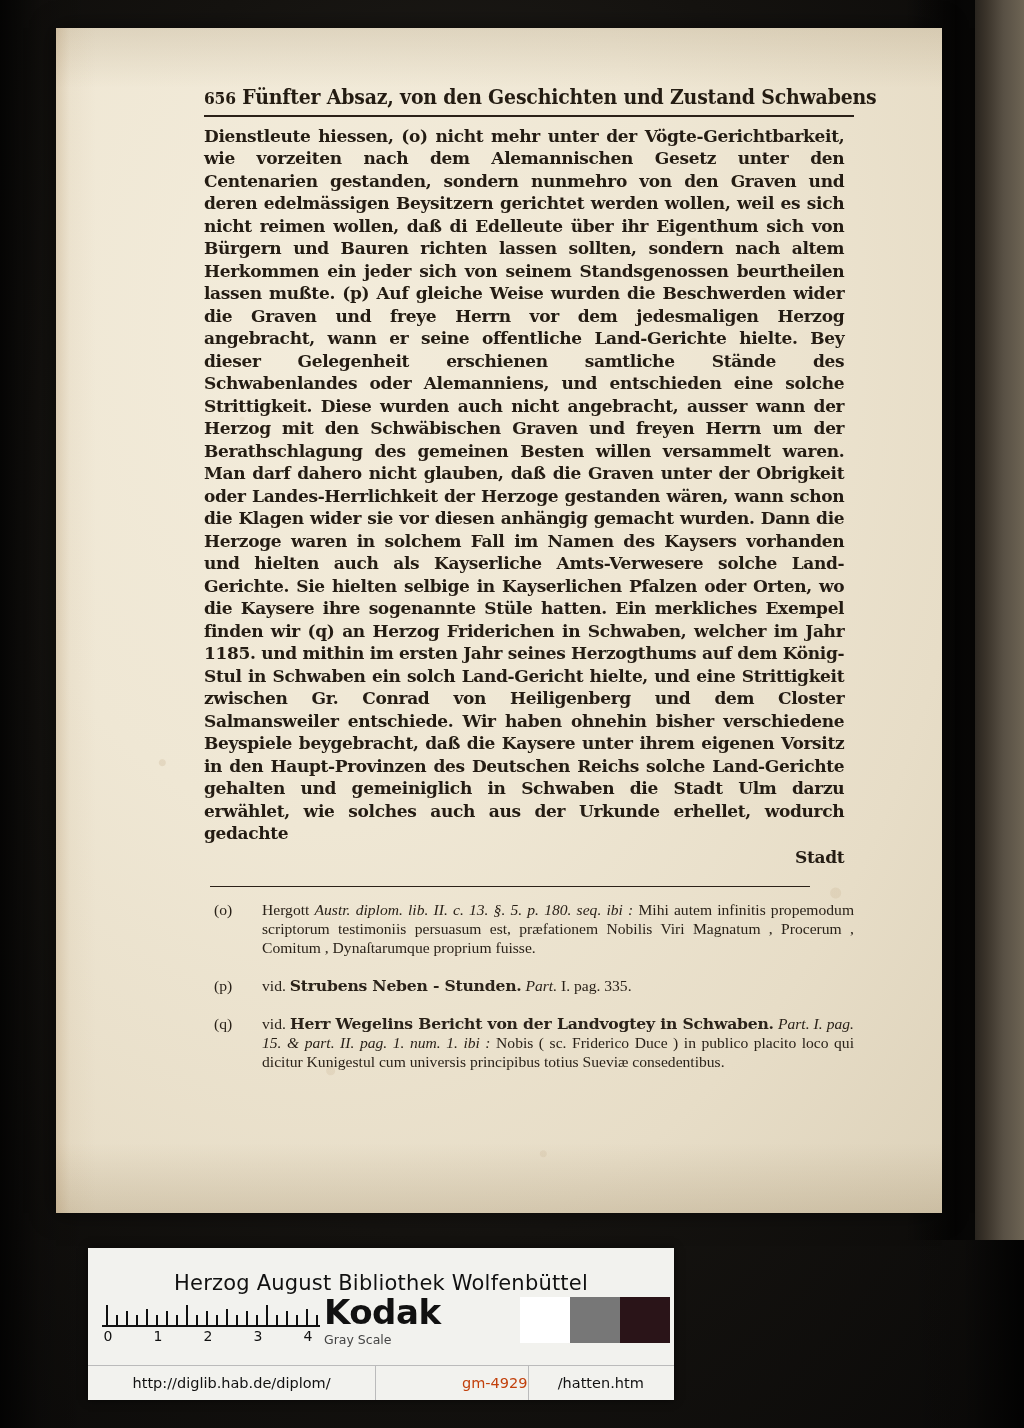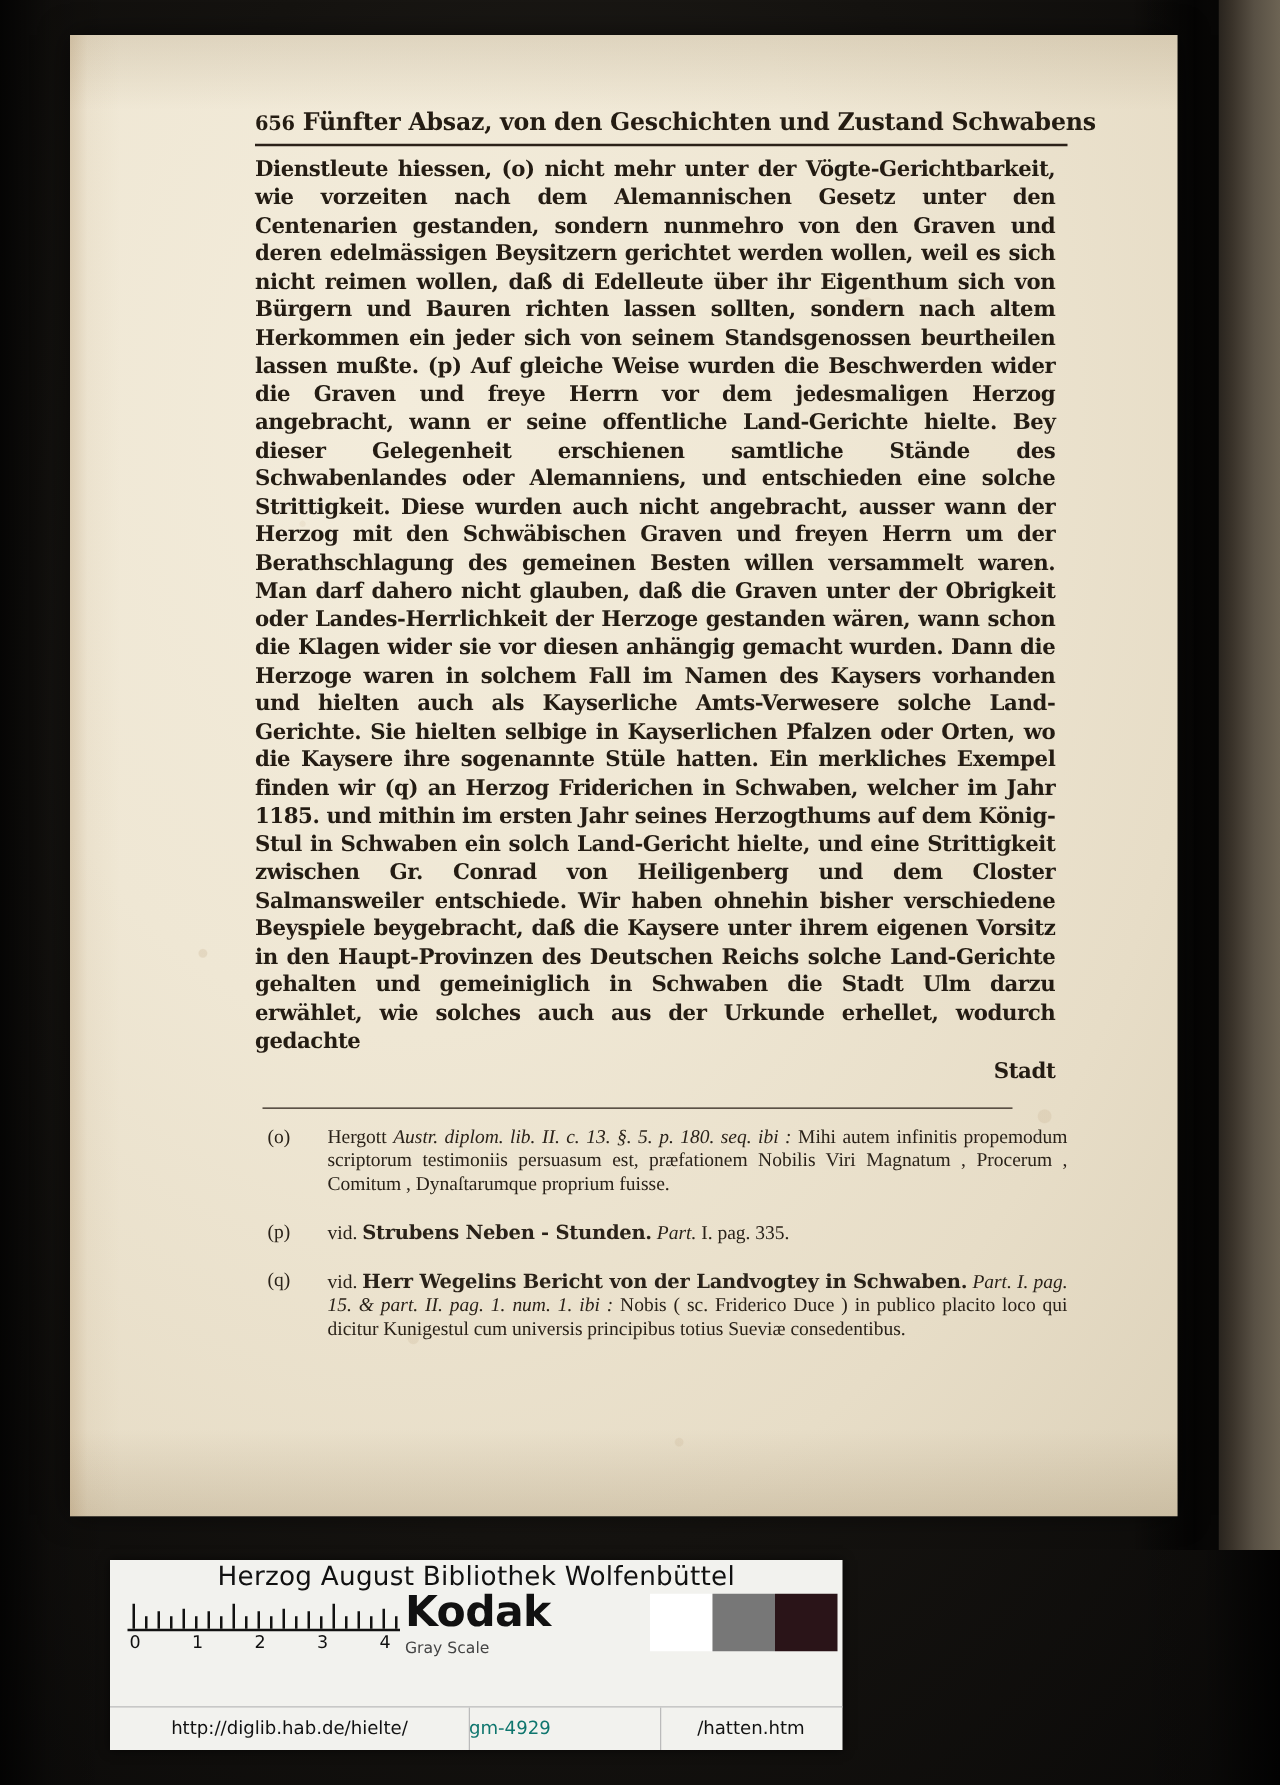--- a/index.html
+++ b/index.html
@@ -163,21 +163,21 @@
     width: 586px;
     height: 152px;
     background: #f2f2ee;
     box-shadow: 0 0 8px rgba(0,0,0,0.6);
     font-family: "DejaVu Sans", sans-serif;
     color: #111;
   }
   .target-title {
     text-align: center;
     font-size: 21px;
-    padding-top: 1px;
+    padding-top: 23px;
     letter-spacing: 0.2px;
   }
   .target-mid {
     position: relative;
     height: 74px;
   }
   .ruler {
     position: absolute;
     left: 14px;
     top: 6px;
@@ -237,21 +237,21 @@
     left: 0;
     bottom: 0;
     width: 100%;
     height: 34px;
     border-top: 1px solid #bbb;
     display: flex;
     align-items: center;
     font-size: 14.5px;
   }
   .target-foot .url { width: 49%; text-align: center; }
-  .target-foot .gm { width: 26%; text-align: left; color: #0f766e; }
+  .target-foot .gm { width: 26%; text-align: right; color: #c2410c; }
   .target-foot .start { width: 25%; text-align: center; }
   .foot-sep {
     position: absolute;
     bottom: 0;
     width: 1px;
     height: 34px;
     background: #bbb;
   }
 </style>
 </head>
@@ -347,20 +347,20 @@
         <div class="word">Kodak</div>
         <div class="sub">Gray Scale</div>
       </div>
       <div class="greys">
         <div style="background:#ffffff"></div>
         <div style="background:#777777"></div>
         <div style="background:#2a1418"></div>
       </div>
     </div>
     <div class="target-foot">
-      <div class="url">http://diglib.hab.de/hielte/</div>
+      <div class="url">http://diglib.hab.de/diplom/</div>
       <div class="gm">gm-4929</div>
       <div class="start">/hatten.htm</div>
       <div class="foot-sep" style="left:49%"></div>
       <div class="foot-sep" style="left:75%"></div>
     </div>
   </div>
 </div>
 
 </body></html>

